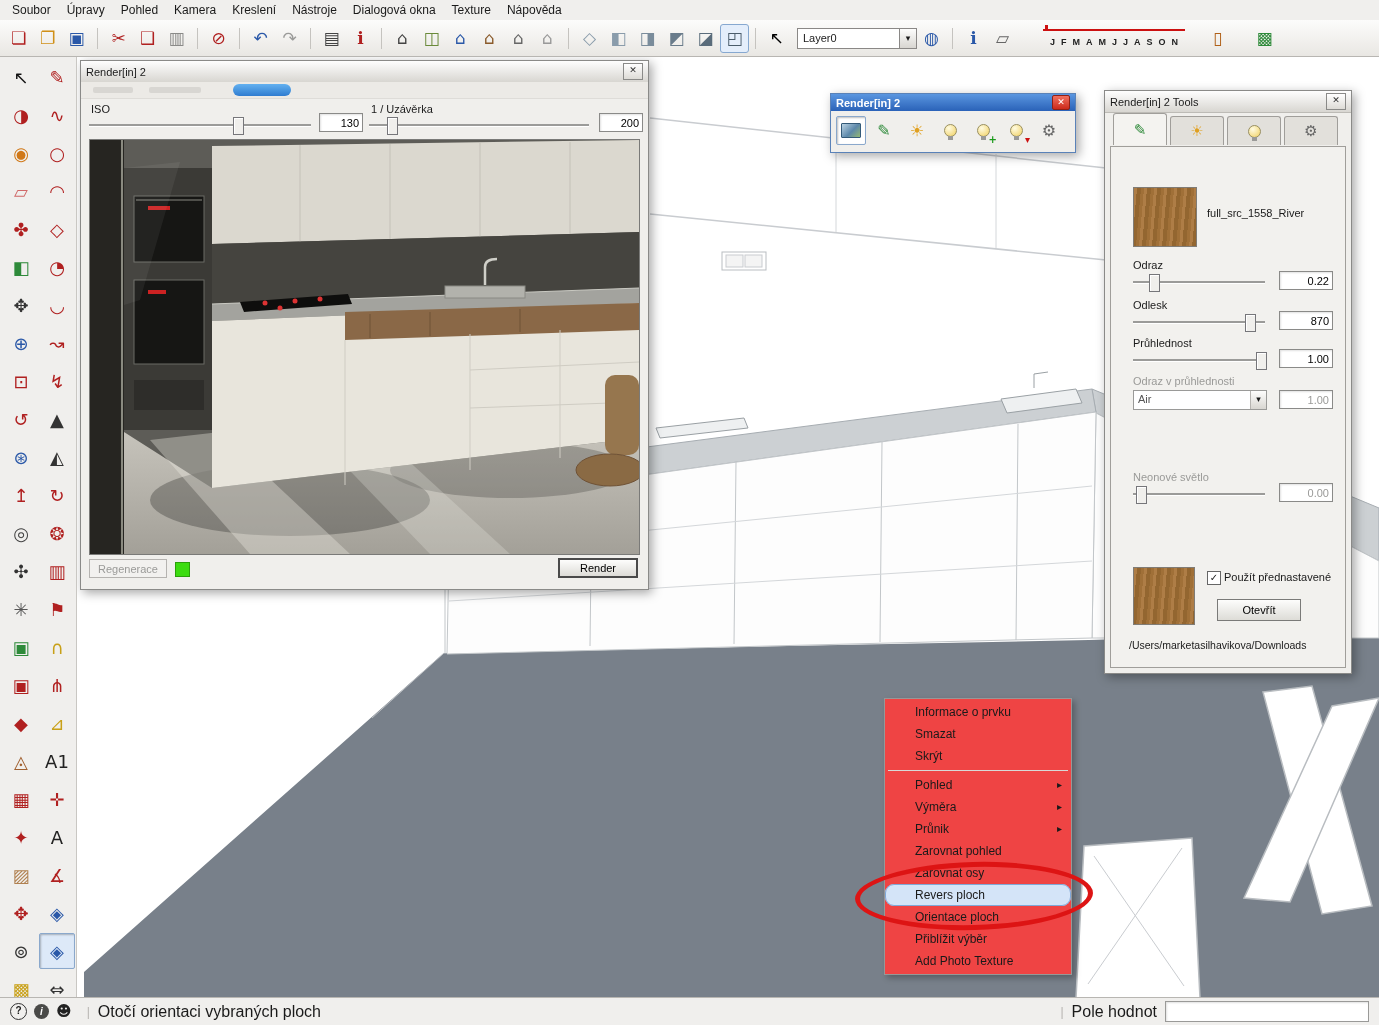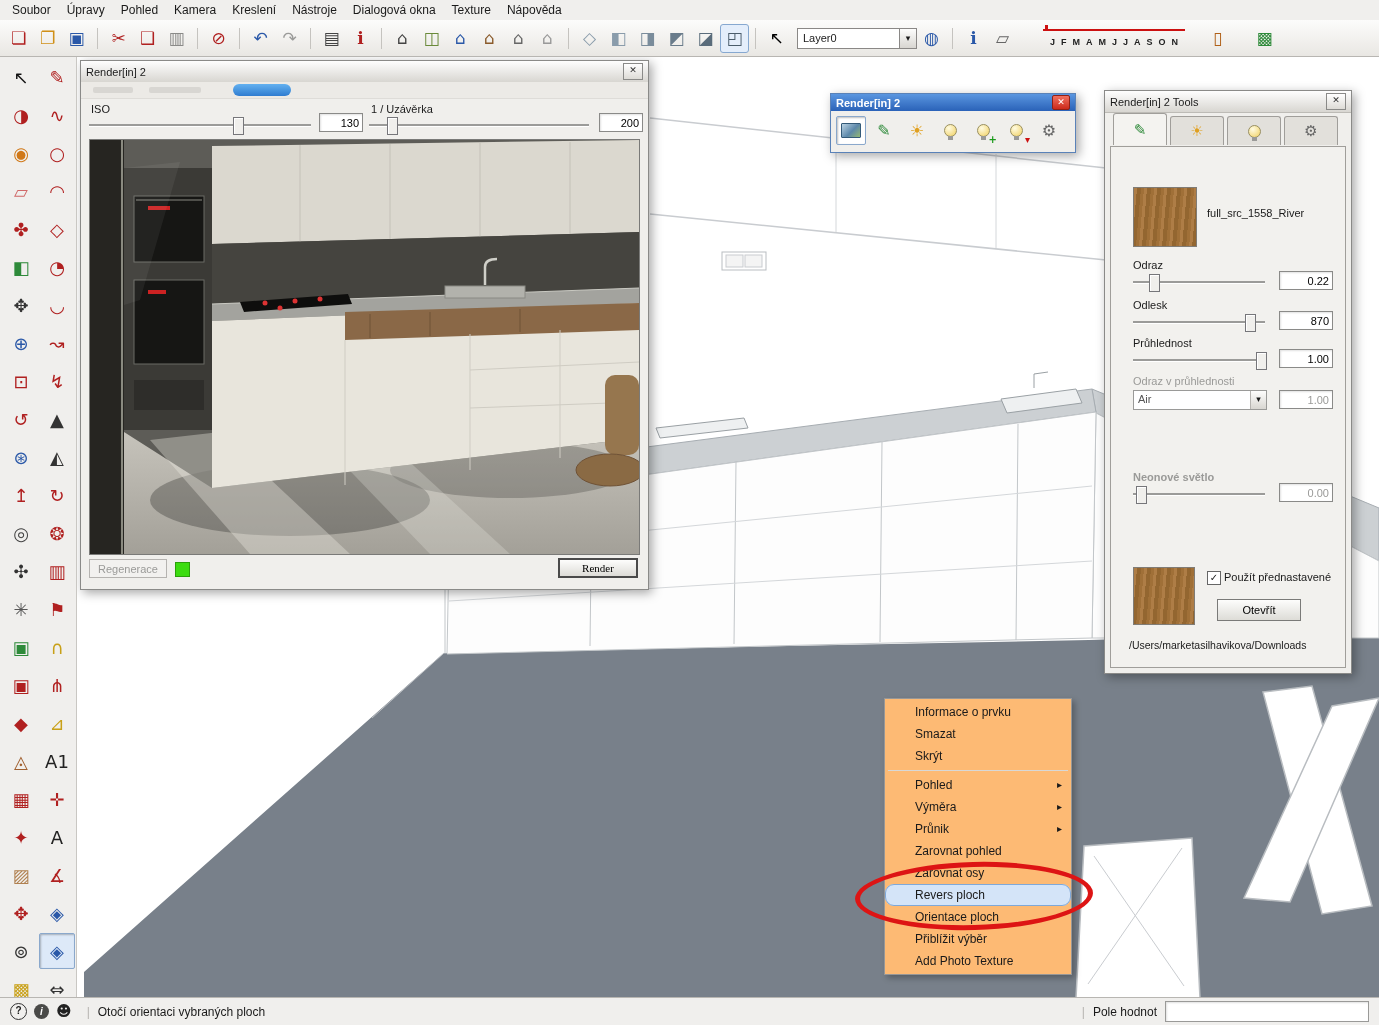--- a/index.html
+++ b/index.html
@@ -56,21 +56,21 @@
   .lbl.dis{color:#9a9a98;}
   .track{position:absolute;height:2px;background:#9b9b99;border-bottom:1px solid #fff;}
   .thumb{position:absolute;top:-7px;width:9px;height:16px;background:#f0efec;
          border:1px solid #76767a;box-shadow:inset 1px 1px 0 #fff;}
   .vbox{position:absolute;height:17px;background:#fff;border:1px solid #8a8a88;
         box-shadow:inset 1px 1px 2px rgba(0,0,0,.12);font-size:11px;text-align:right;
         padding:0 3px;font-family:"Liberation Sans",sans-serif;}
   .vbox.dis{color:#9a9a98;}
   .btn{position:absolute;border:1px solid #7a7a78;background:linear-gradient(#fdfdfc,#dddcd7);
        font-size:11px;font-family:"Liberation Sans",sans-serif;}
-  .btn-default{border:2px solid #4a4a4a;font-family:Liberation Serif, serif;}
+  .btn-default{border:2px solid #4a4a4a;}
   .btn-dis{color:#9a9a98;background:#f2f1ef;border-color:#b5b3b0;}
 
   
   .dialog{left:80px;top:60px;width:567px;height:528px;z-index:10;}
   .strip{position:absolute;left:0;top:21px;right:0;height:16px;background:#eceae6;
          border-bottom:1px solid #dedcd8;}
   .ghost{position:absolute;top:5px;height:6px;background:#d8d6d2;border-radius:2px;}
   .ghost.g1{left:12px;width:40px;} .ghost.g2{left:68px;width:52px;}
   .pill{position:absolute;left:152px;top:2px;width:58px;height:12px;border-radius:6px;
         background:linear-gradient(#63b1f0,#2f7cd0);}
@@ -100,54 +100,54 @@
   .tabs{position:absolute;left:8px;top:25px;display:flex;gap:3px;}
   .tab{width:52px;height:28px;background:#e2e0db;border:1px solid #a09e9a;border-bottom:none;
        border-radius:3px 3px 0 0;display:flex;align-items:center;justify-content:center;font-size:15px;}
   .tab.active{background:#f4f3f0;height:31px;margin-top:-3px;}
   .panelbody{position:absolute;left:5px;right:5px;top:55px;bottom:5px;border:1px solid #a09e9a;
              background:#f2f1ee;}
   .wood{position:absolute;border:1px solid #807c76;
         background:repeating-linear-gradient(95deg,#ae7d46 0 3px,#936630 3px 7px,#a07038 7px 10px);}
   .ps{position:absolute;left:22px;right:12px;height:40px;}
   .ps .ps-label{position:absolute;left:0;top:0;font-size:11px;}
-  .ps.dis .ps-label{color:#9a9a98;font-weight:bold;}
+  .ps.dis .ps-label{color:#9a9a98;}
   .ps .track{left:0;top:22px;width:132px;}
   .ps .vbox{right:0;top:12px;width:46px;}
   .ddl{position:absolute;display:flex;width:132px;height:18px;border:1px solid #9a9a98;background:#fff;}
   .ddl .ddl-val{flex:1;font-size:11px;line-height:17px;padding-left:4px;color:#555;}
   .ddl .ddl-arr{width:15px;text-align:center;font-size:9px;line-height:17px;
                 background:linear-gradient(#fdfdfc,#d8d6d1);border-left:1px solid #b5b3b0;}
   .cb{position:absolute;width:12px;height:12px;border:1px solid #666;background:#fff;
       font-size:10px;line-height:11px;text-align:center;font-weight:bold;}
   .path-label{position:absolute;left:18px;top:492px;right:4px;font-size:10.5px;
               white-space:nowrap;overflow:hidden;}
 
   
-  .cmenu{position:absolute;left:884px;top:698px;width:186px;background:#fdba74;border:1px solid #979797;
+  .cmenu{position:absolute;left:884px;top:698px;width:186px;background:#ef4444;border:1px solid #979797;
          box-shadow:3px 3px 6px rgba(0,0,0,.28);padding:2px 0;z-index:20;}
   .mi{position:relative;height:22px;line-height:22px;padding:0 12px 0 30px;font-size:12px;cursor:default;}
   .mi.sep{margin-bottom:7px;}
   .mi.sep::after{content:'';position:absolute;left:3px;right:3px;bottom:-4px;border-top:1px solid #d8d8d6;}
   .mi.hl{background:#d4e4f8;outline:1px solid #7fa8d8;outline-offset:-1px;border-radius:9px;}
   .mi-arrow{position:absolute;right:9px;top:0;font-size:10px;visibility:hidden;}
   .mi.has-arrow .mi-arrow{visibility:visible;}
   .red-ellipse{position:absolute;left:855px;top:862px;width:228px;height:58px;border:5px solid #dd1414;
                border-radius:50%;z-index:60;transform:rotate(-1.5deg);}
 
   
   .statusbar{position:absolute;left:0;bottom:0;right:0;height:27px;background:#f0efed;
              border-top:1px solid #b8b6b2;display:flex;align-items:center;padding:0 10px;z-index:40;}
   .sb-q{width:15px;height:15px;border:1.5px solid #333;border-radius:50%;text-align:center;
         font-size:10px;line-height:13px;font-weight:bold;margin-right:7px;}
   .sb-i{width:15px;height:15px;background:#4a4a48;color:#fff;border-radius:50%;text-align:center;
         font-size:10px;line-height:15px;font-style:italic;font-weight:bold;margin-right:7px;}
   .sb-u{font-size:15px;line-height:15px;margin-right:7px;color:#222;}
   .sb-div{color:#b5b3b0;margin:0 8px;}
-  .sb-hint{font-size:12px;}
+  .sb-hint{font-size:16px;}
   .sb-right{margin-left:auto;display:flex;align-items:center;}
   .sb-field{width:198px;height:17px;background:#fff;border:1px solid #9a9a98;
             box-shadow:inset 1px 1px 2px rgba(0,0,0,.12);margin-left:8px;
             font-size:11px;font-family:"Liberation Sans",sans-serif;}
 </style>
 </head>
 <body>
 
 <div id="app">
 

